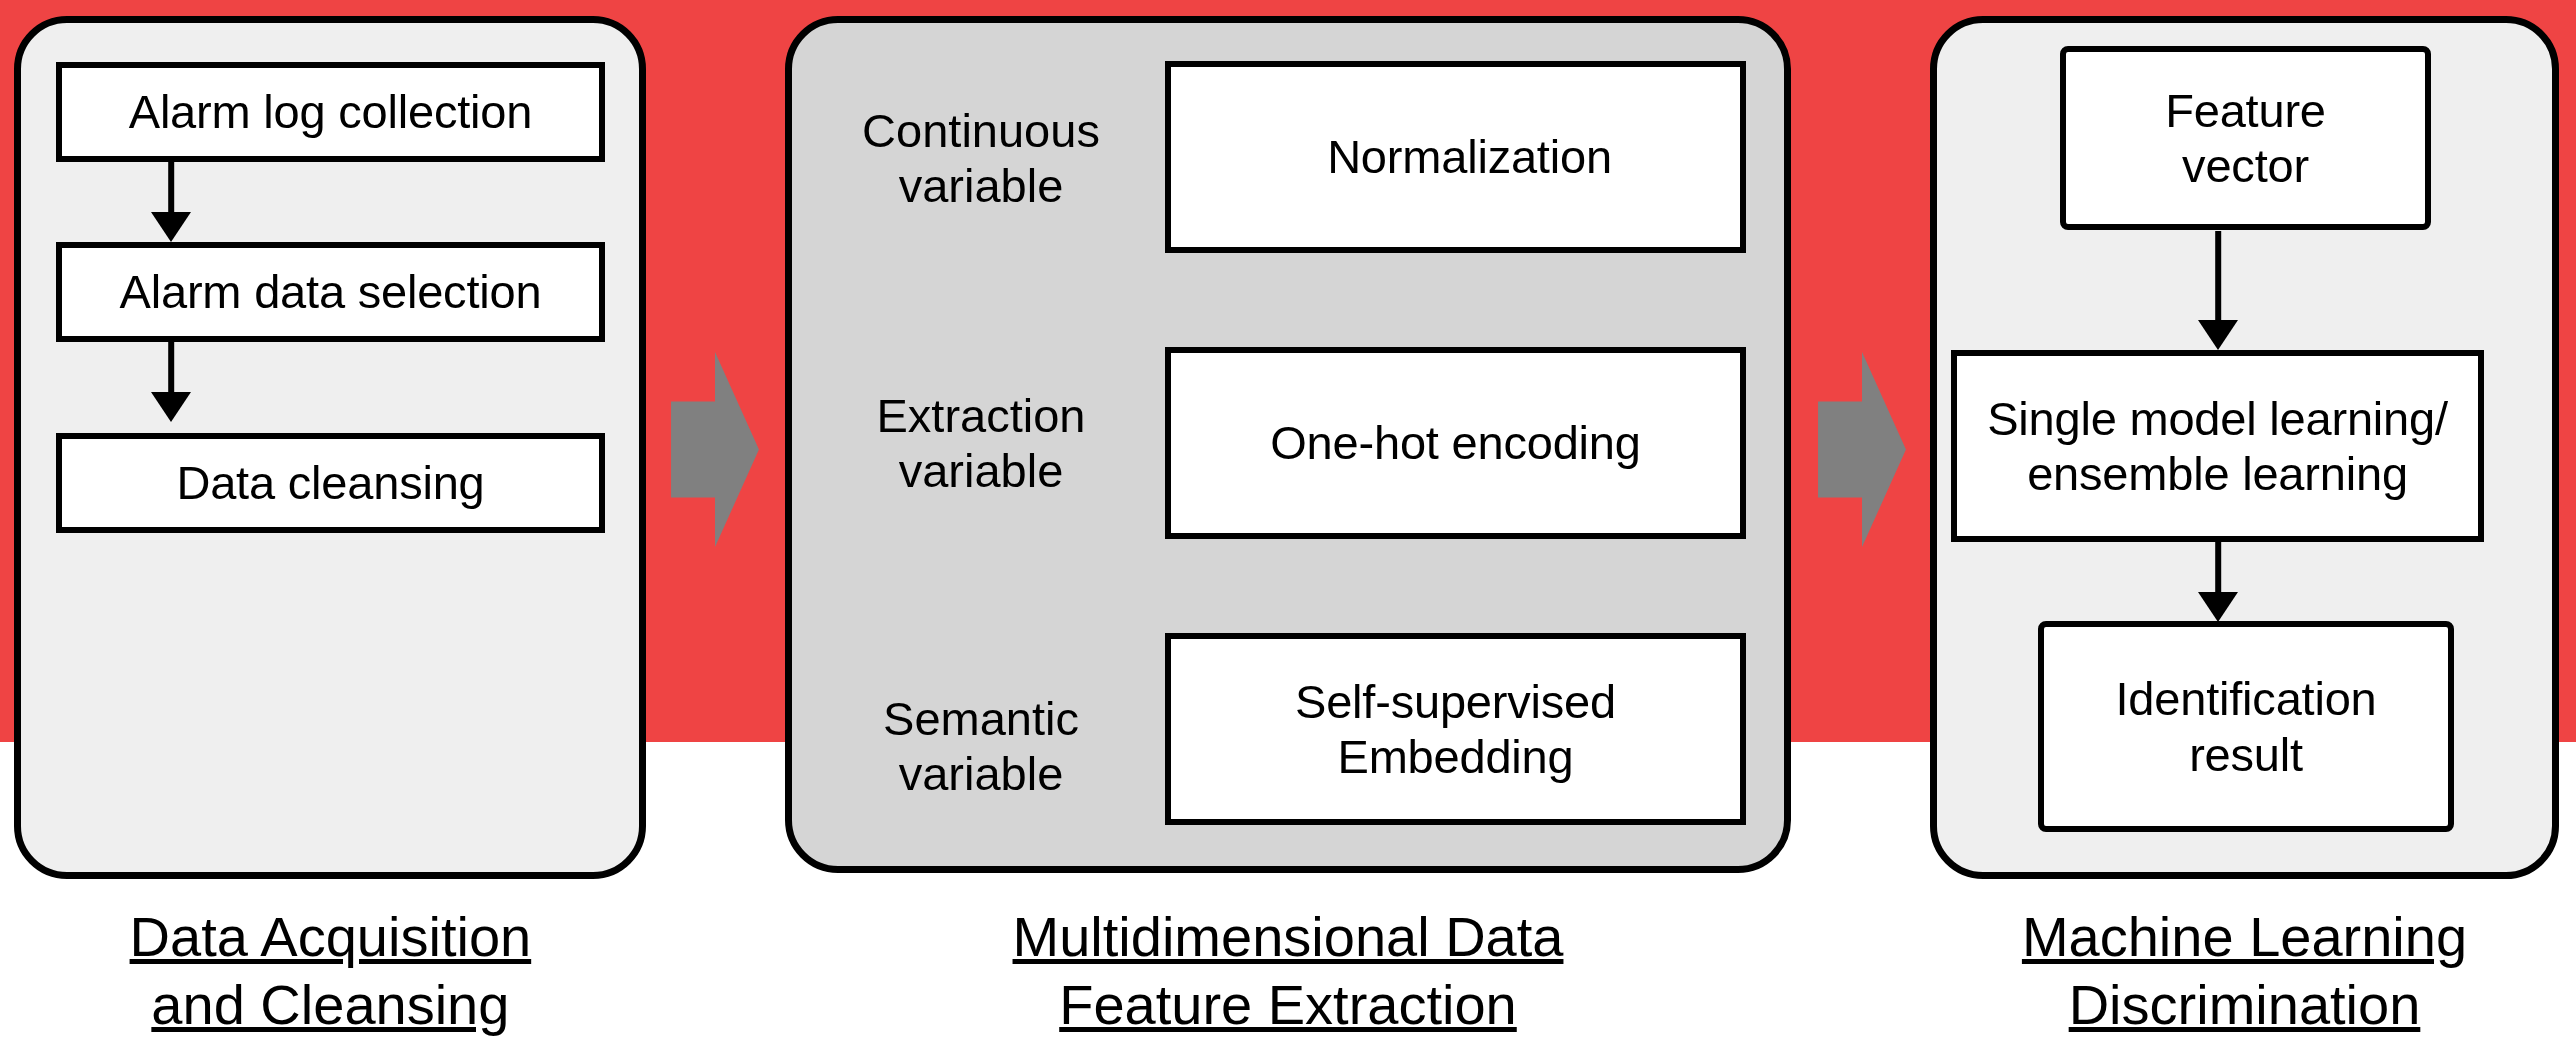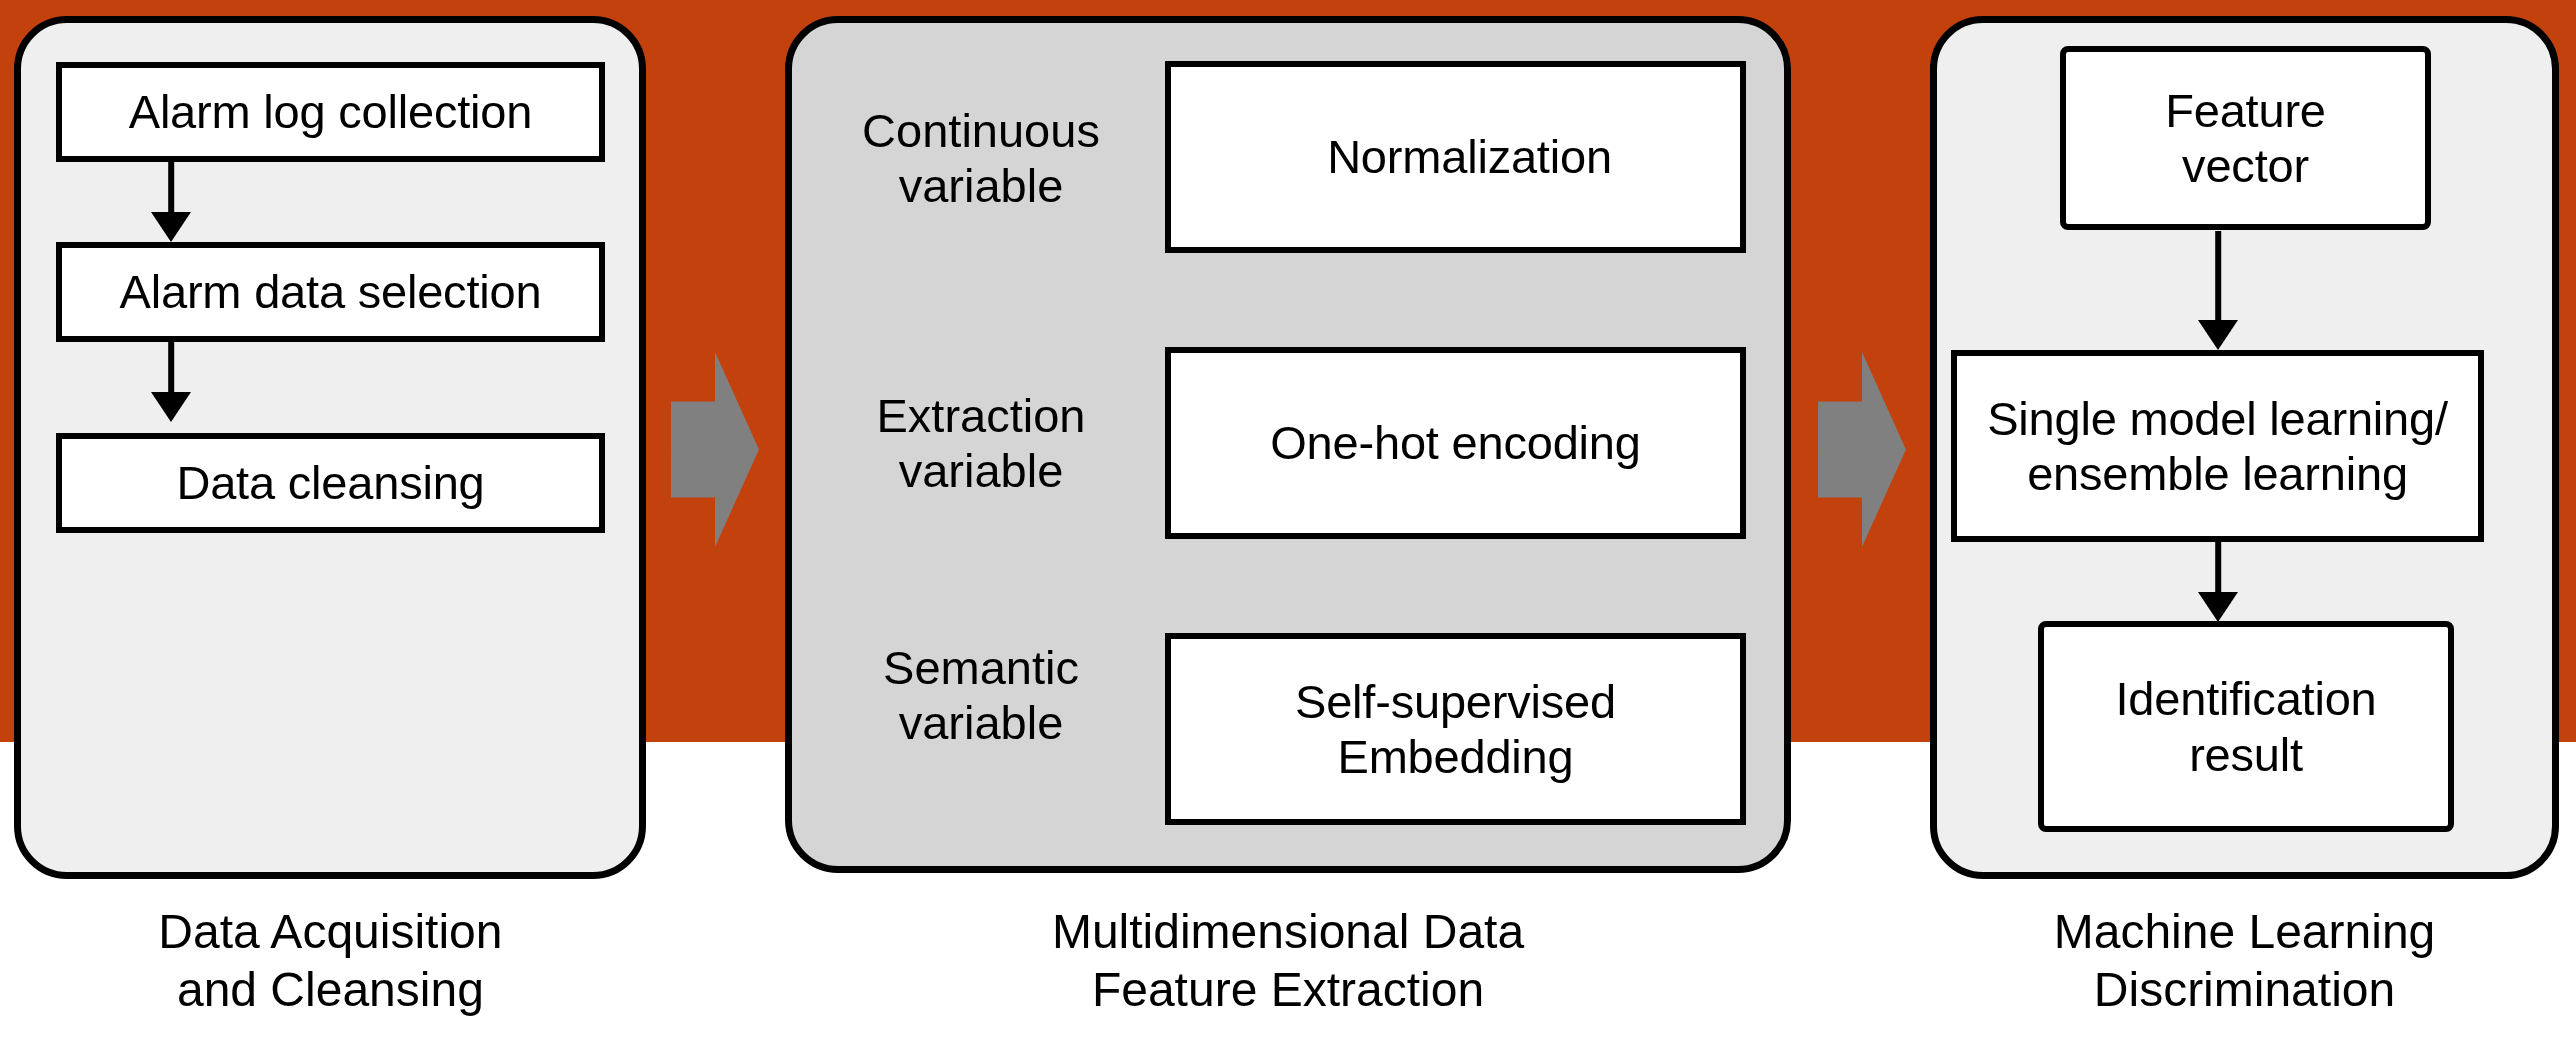--- a/index.html
+++ b/index.html
@@ -11,21 +11,21 @@
     width: 2576px;
     height: 1051px;
     font-family: "Liberation Sans", sans-serif;
     color: #000000;
     overflow: hidden;
   }
   #canvas {
     position: relative;
     width: 2576px;
     height: 742px;
-    background: #c2410c;
+    background: #ef4444;
   }
 
   
   .stage {
     position: absolute;
     box-sizing: border-box;
     border: 7.2px solid #000000;
     border-radius: 53px;
   }
   .stage-light { background: #efefef; }
@@ -91,23 +91,24 @@
   
   .big-arrow {
     position: absolute;
   }
   .big-arrow svg { display: block; }
 
   
   .caption {
     position: absolute;
     text-align: center;
-    font-size: 48px;
+    font-size: 56px;
     line-height: 1.21;
     color: #000000;
+    text-decoration: underline;
   }
 </style>
 </head>
 <body>
 
 <div id="canvas">
 
   <div class="stage stage-light" style="left:14.4px; top:16px; width:632px; height:863px;"></div>
 
   <div class="node" style="left:56px; top:62px; width:549px; height:100px;">
@@ -158,21 +159,21 @@
   <div class="row-label" style="left:849px; top:327px; width:264px; height:232px;">
     <div>Extraction</div>
     <div>variable</div>
   </div>
   <div class="node" style="left:1165px; top:347px; width:581px; height:192px;">
     <div>
       <div>One-hot encoding</div>
     </div>
   </div>
 
-  <div class="row-label" style="left:849px; top:579px; width:264px; height:232px;">
+  <div class="row-label" style="left:849px; top:630px; width:264px; height:232px;">
     <div>Semantic</div>
     <div>variable</div>
   </div>
   <div class="node" style="left:1165px; top:633px; width:581px; height:192px;">
     <div>
       <div>Self-supervised</div>
       <div>Embedding</div>
     </div>
   </div>
 

